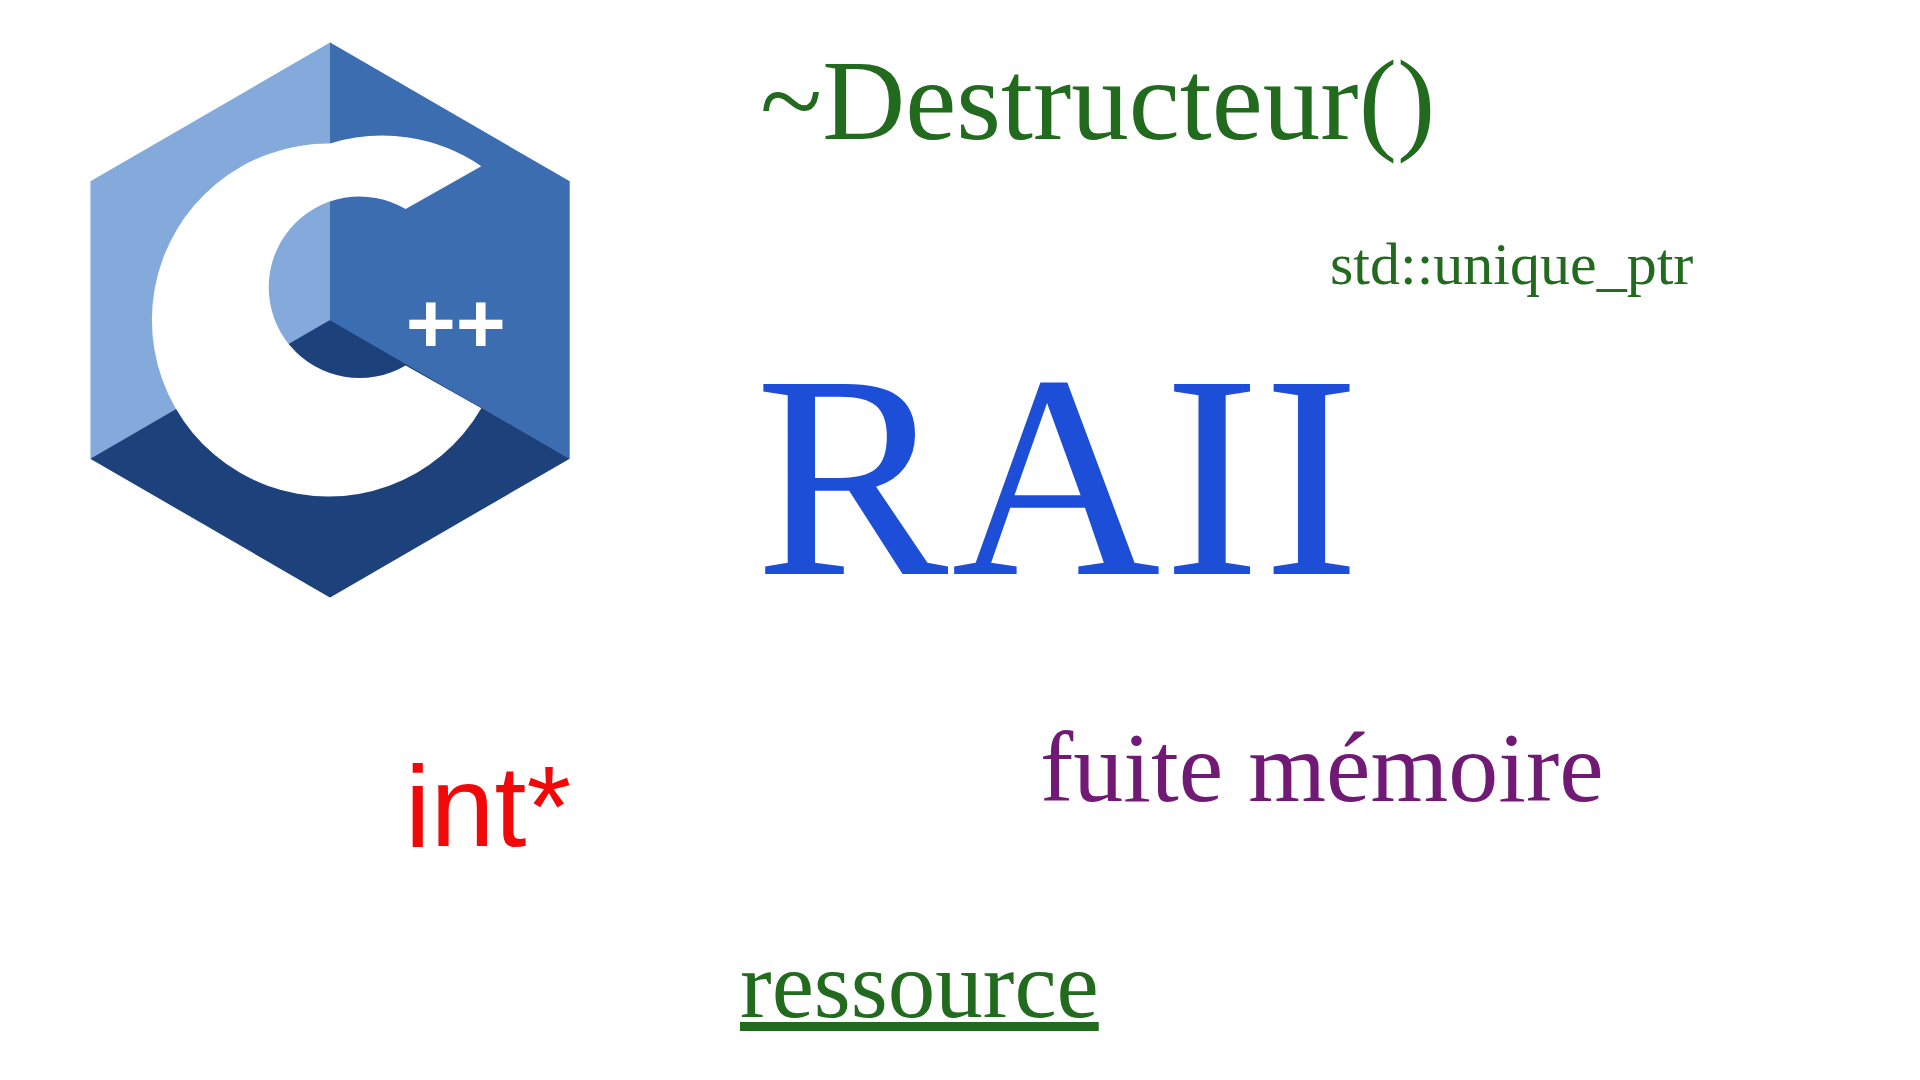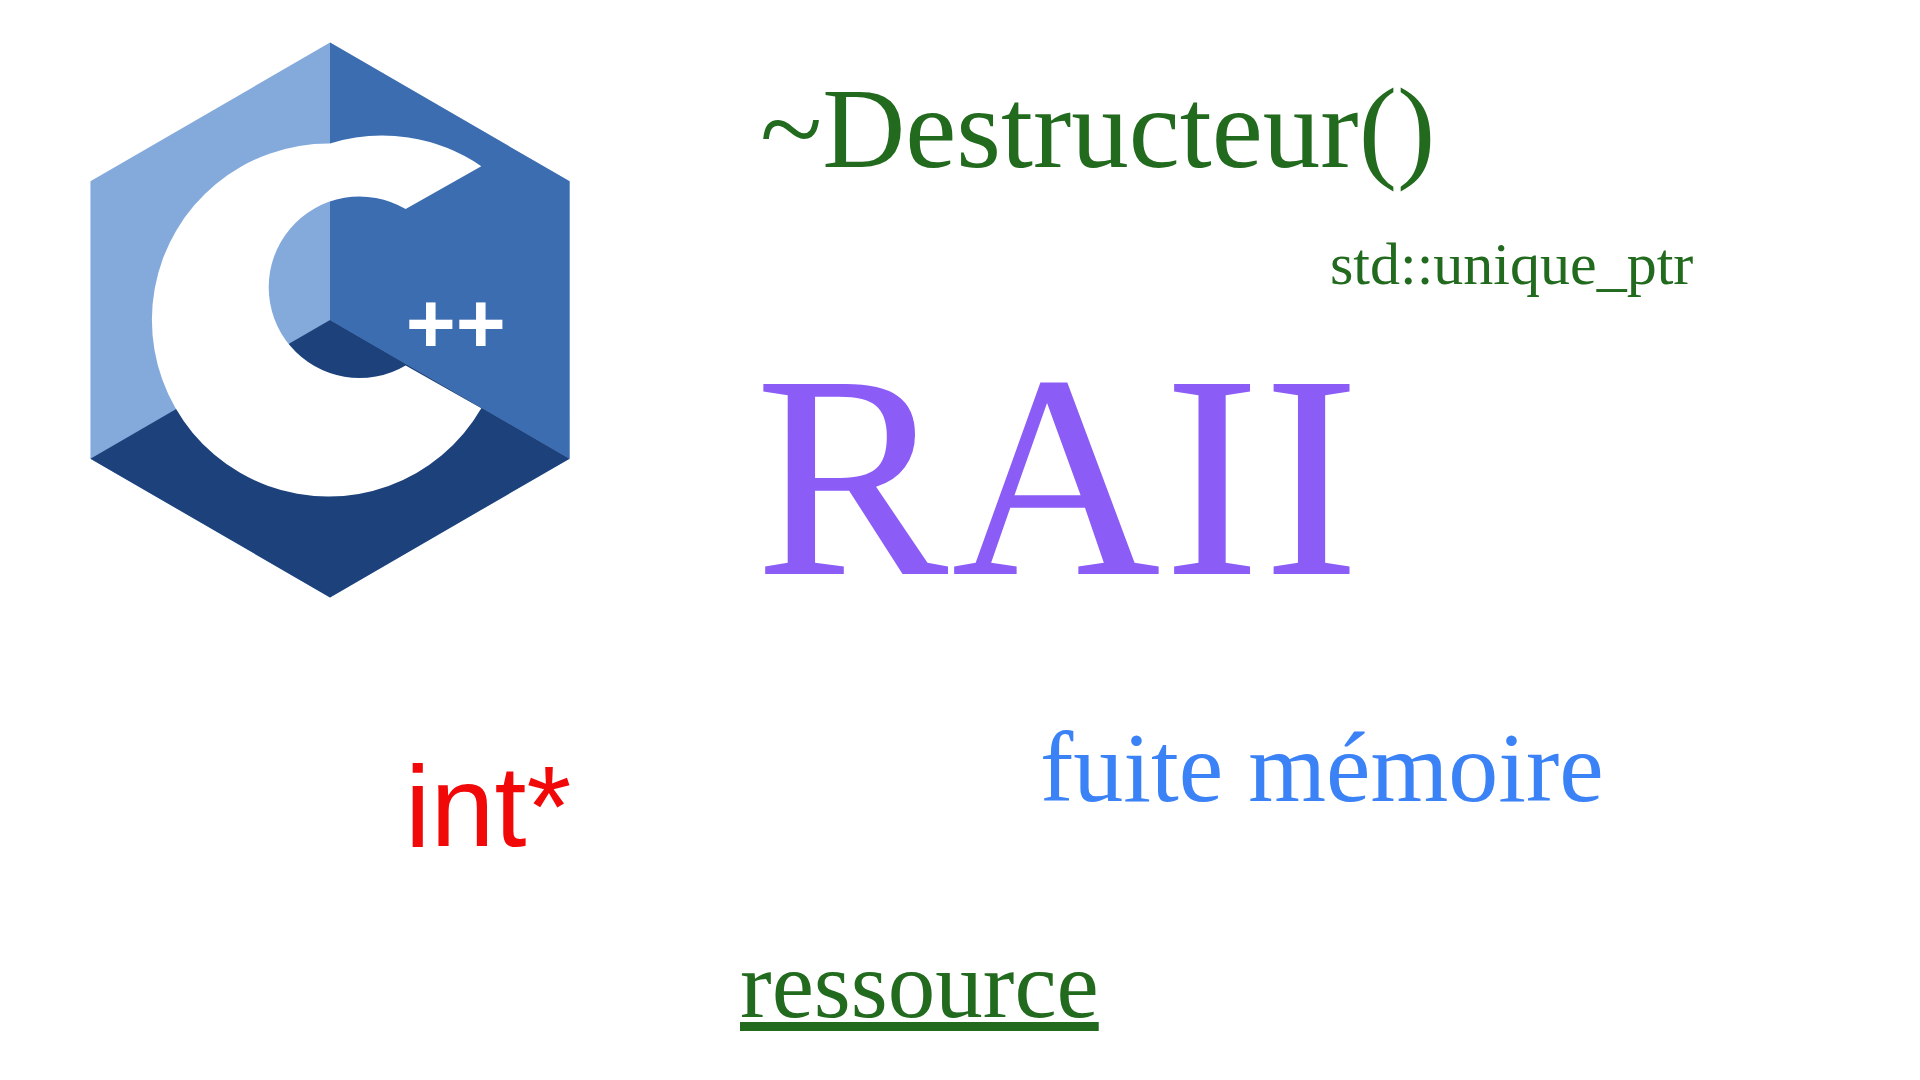--- a/index.html
+++ b/index.html
@@ -19,52 +19,51 @@
       height: 580px;
     }
     .logo-wrap svg { width: 100%; height: 100%; }
     .txt-destructor {
       position: absolute;
       left: 760px;
       top: 35px;
       color: #226a1e;
       font-size: 115px;
       font-family: Georgia, serif;
-      margin-top: 28px;
     }
     .txt-unique-ptr {
       position: absolute;
       left: 1330px;
       top: 230px;
       color: #226a1e;
       font-size: 60px;
       font-family: Liberation Serif, serif;
     }
     .txt-raii {
       position: absolute;
       left: 755px;
       top: 310px;
-      color: #8b5cf6;
+      color: #1d4ed8;
       font-size: 290px;
       font-family: Georgia, serif;
       letter-spacing: 0.01em;
     }
     .txt-int {
       position: absolute;
       left: 405px;
       top: 740px;
       color: #f10909;
       font-size: 115px;
       font-family: Liberation Sans, sans-serif;
     }
     .txt-fuite {
       position: absolute;
       left: 1040px;
       top: 710px;
-      color: #3b82f6;
+      color: #701a75;
       font-size: 100px;
       font-family: Georgia, serif;
       text-align: right;
     }
     .txt-ressource {
       position: absolute;
       left: 740px;
       top: 930px;
       color: #226a1e;
       font-size: 95px;

